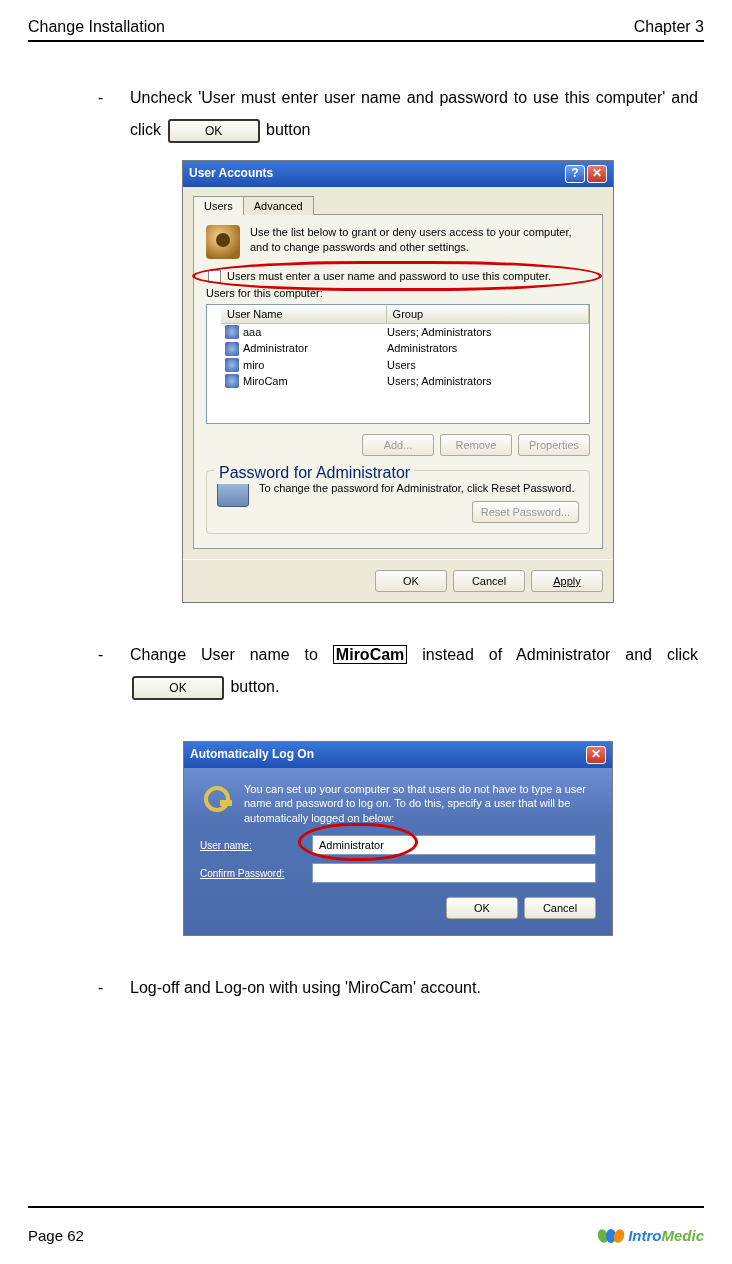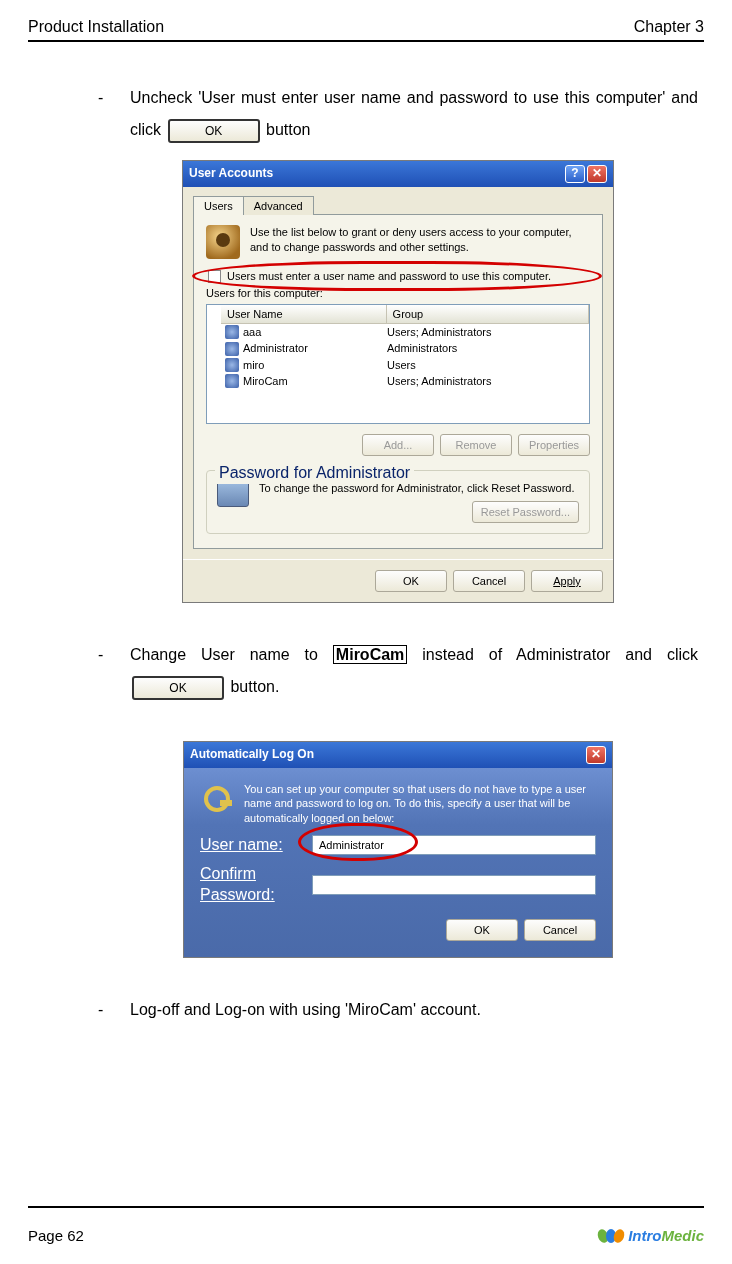--- a/index.html
+++ b/index.html
@@ -228,21 +228,21 @@
     background: transparent;
   }
   .key-icon::after {
     content: "";
     position: absolute;
     left: 20px; top: 18px;
     width: 12px; height: 6px;
     background: #e0c24c;
   }
   .form-row { display: flex; align-items: center; margin: 8px 0; position: relative; }
-  .form-row .lbl { flex: 0 0 112px; text-decoration: underline; font-size: 16px; color: #fff;}
+  .form-row .lbl { flex: 0 0 112px; text-decoration: underline; font-size: 10px; color: #fff;}
   .txt-input {
     flex: 1;
     height: 20px;
     border: 1px solid #7f9db9;
     background: #fff;
     color: #000;
     padding: 0 6px;
     font-size: 11px;
     line-height: 18px;
   }
@@ -283,21 +283,21 @@
   .p2 { background: #2a7de1; transform: rotate(0deg); margin-left: -3px; }
   .p3 { background: #f08c00; transform: rotate(20deg); margin-left: -3px; }
   .logo-intro { color: #2a7de1; }
   .logo-medic { color: #6cb33f; }
 </style>
 </head>
 <body>
 
 <div class="page">
   <div class="header-row">
-    <span>Product Installation</span>
+    <span>Change Installation</span>
     <span>Chapter 3</span>
   </div>
   <div class="header-rule"></div>
 
   <div class="content">
 
     <div class="bullet-item">
       <div class="dash">-</div>
       <div class="bullet-text">
         <span>Uncheck 'User must enter user name and password to use this computer' and click </span>

